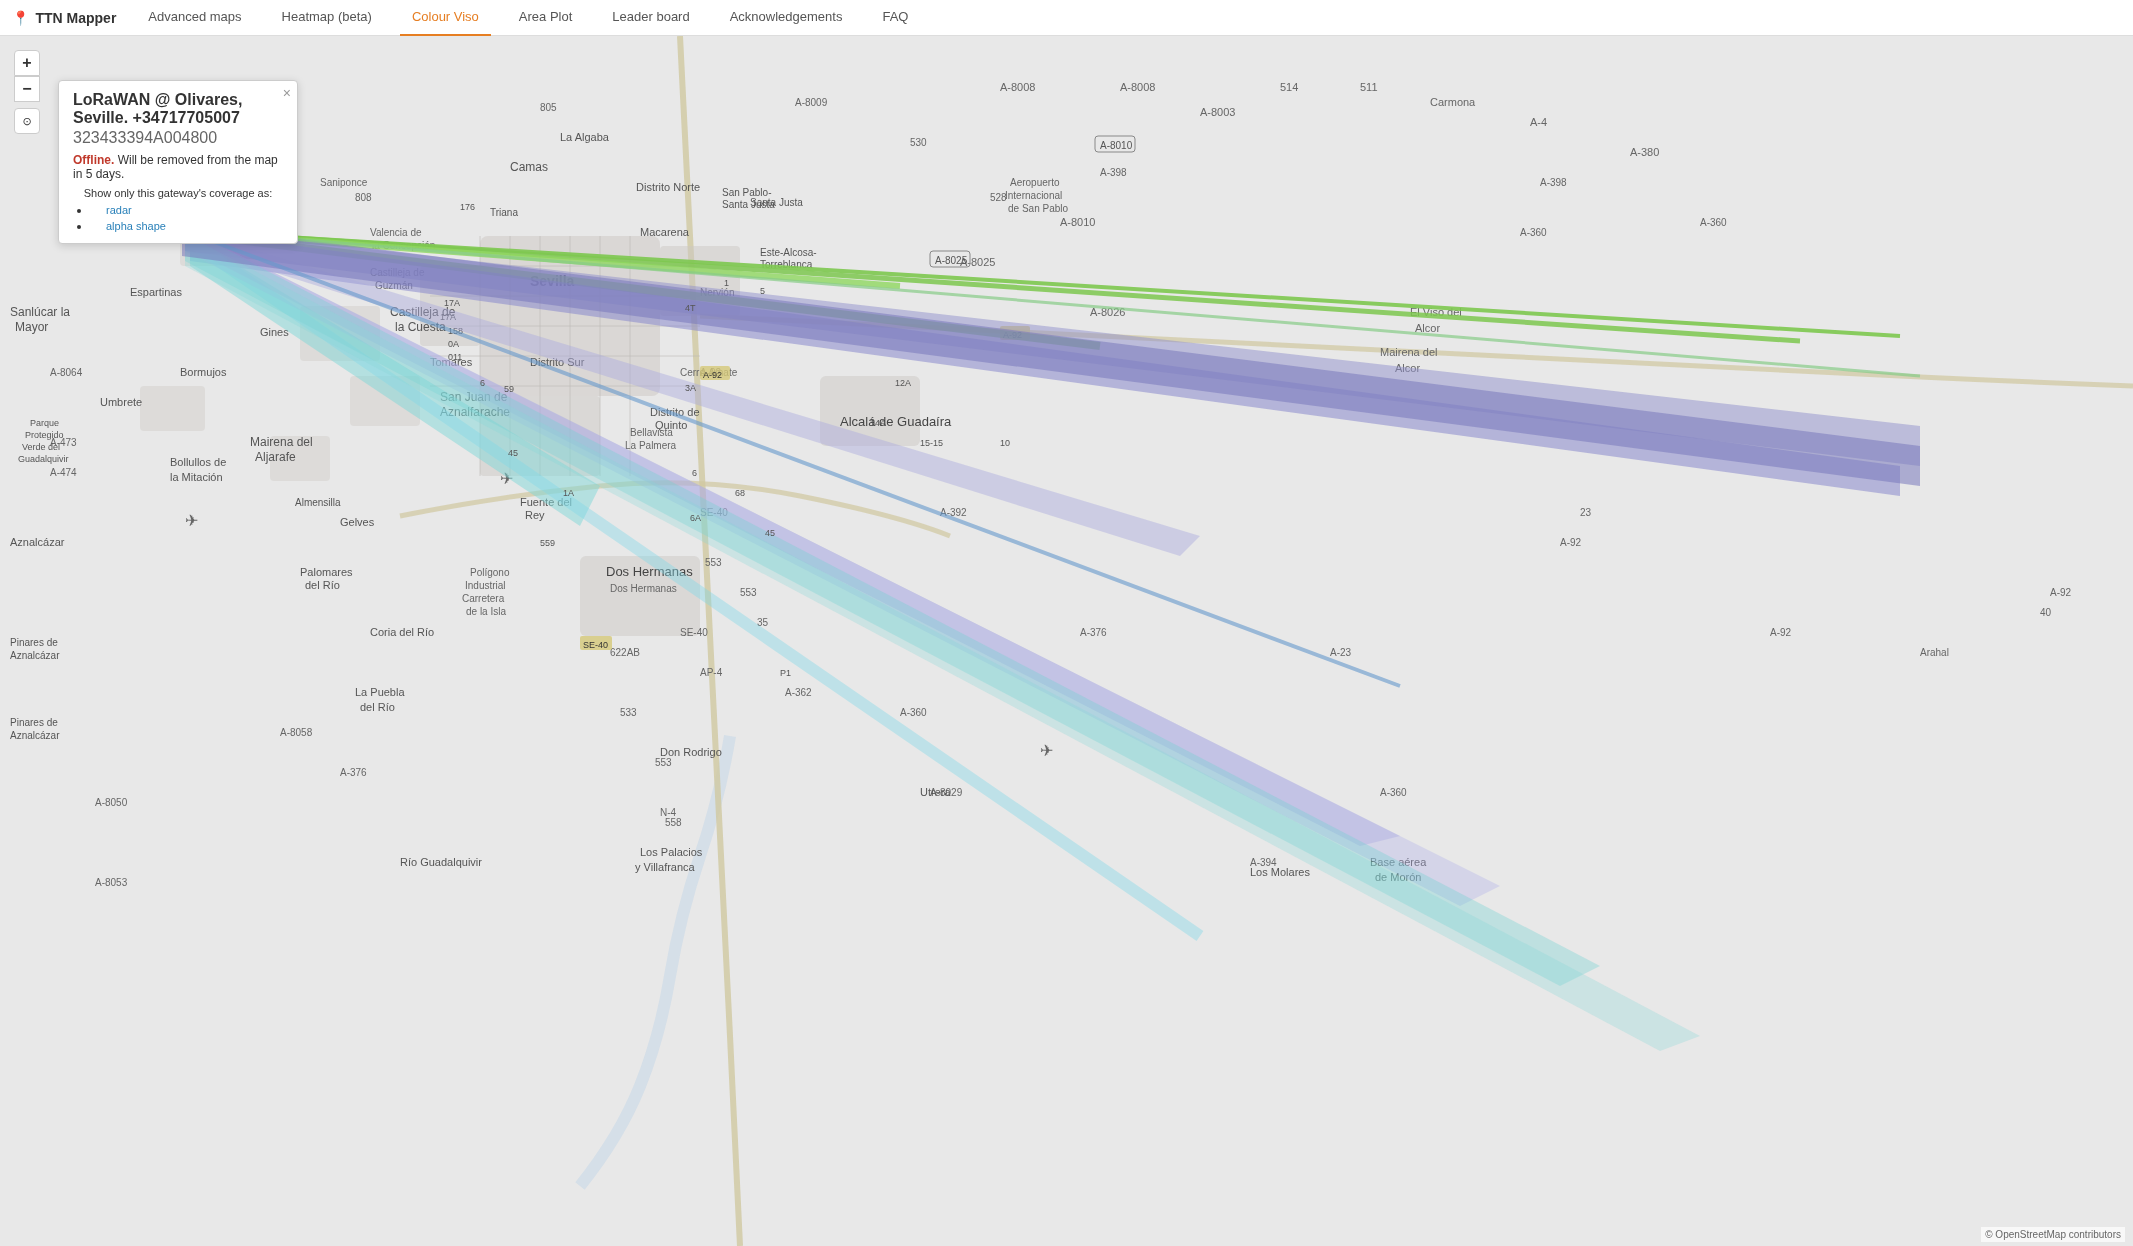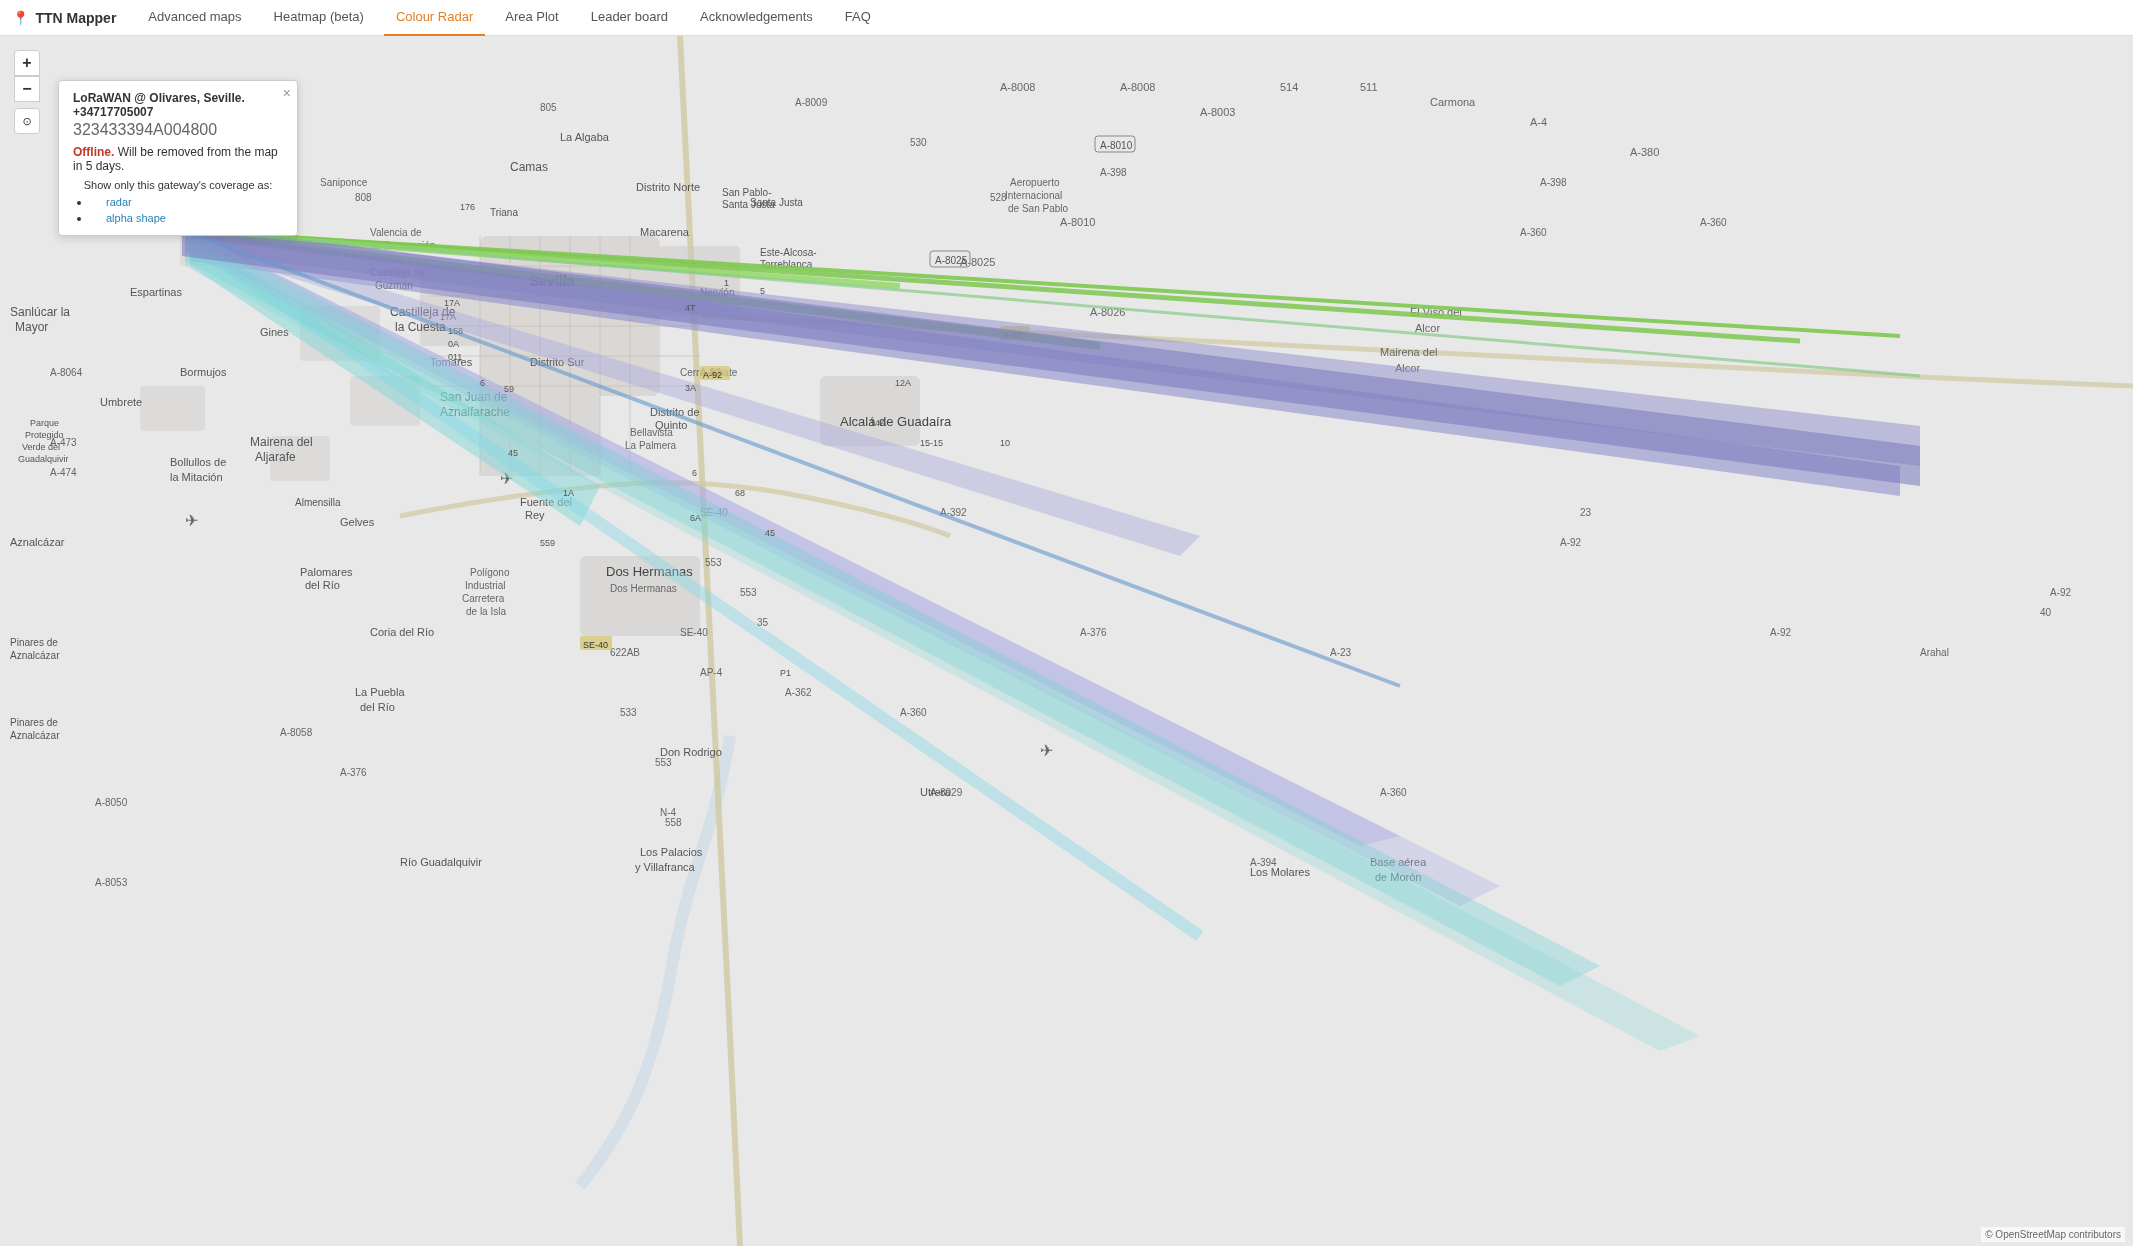--- a/index.html
+++ b/index.html
@@ -24,21 +24,21 @@
       gap: 6px;
       margin-right: 20px;
       text-decoration: none;
       color: #333;
       font-weight: bold;
       font-size: 14px;
     }
     .nav-links {
       display: flex;
       align-items: center;
-      gap: 8px;
+      gap: 16px;
     }
     .nav-link {
       padding: 0 12px;
       height: 36px;
       display: flex;
       align-items: center;
       color: #555;
       font-size: 13px;
       cursor: pointer;
       text-decoration: none;
@@ -121,21 +121,21 @@
     }
     .popup-close {
       position: absolute;
       top: 4px;
       right: 6px;
       cursor: pointer;
       font-size: 14px;
       color: #999;
     }
     .popup-title {
-      font-size: 12px;
+      font-size: 16px;
       font-weight: bold;
       margin-bottom: 2px;
     }
     .popup-id {
       font-size: 16px;
       color: #666;
       margin-bottom: 6px;
     }
     .popup-offline {
       color: #c0392b;
@@ -199,21 +199,21 @@
 <body>
 
 <nav id="navbar">
   <a class="nav-brand">
     <span>📍</span>
     <span>TTN Mapper</span>
   </a>
   <div class="nav-links">
     <a class="nav-link">Advanced maps</a>
     <a class="nav-link">Heatmap (beta)</a>
-    <a class="nav-link active">Colour Radar</a>
+    <a class="nav-link active">Colour Viso</a>
     <a class="nav-link">Area Plot</a>
     <a class="nav-link">Leader board</a>
     <a class="nav-link">Acknowledgements</a>
     <a class="nav-link">FAQ</a>
   </div>
 </nav>
 
 <div id="map">
 
   <svg id="map-bg" viewBox="0 0 2133 1210" xmlns="http://www.w3.org/2000/svg">

